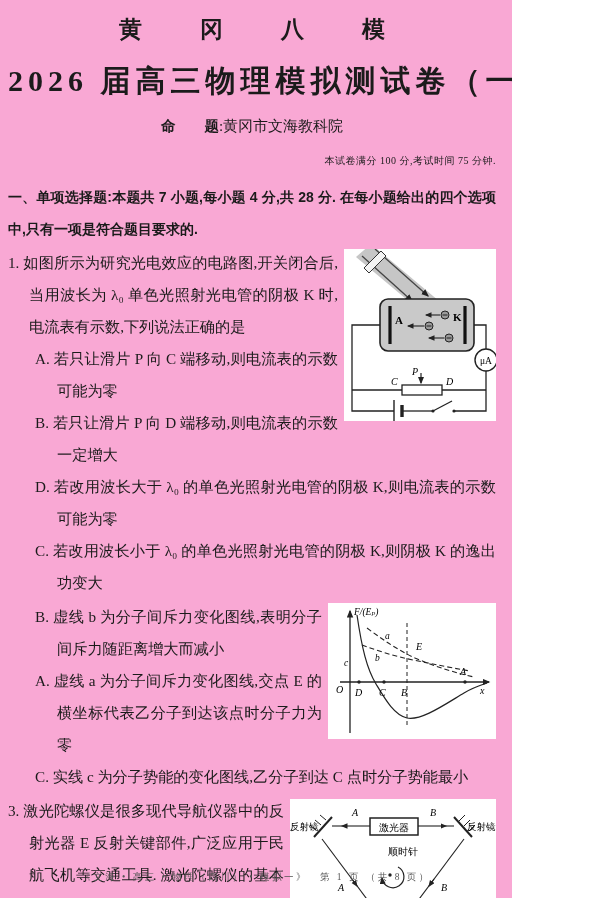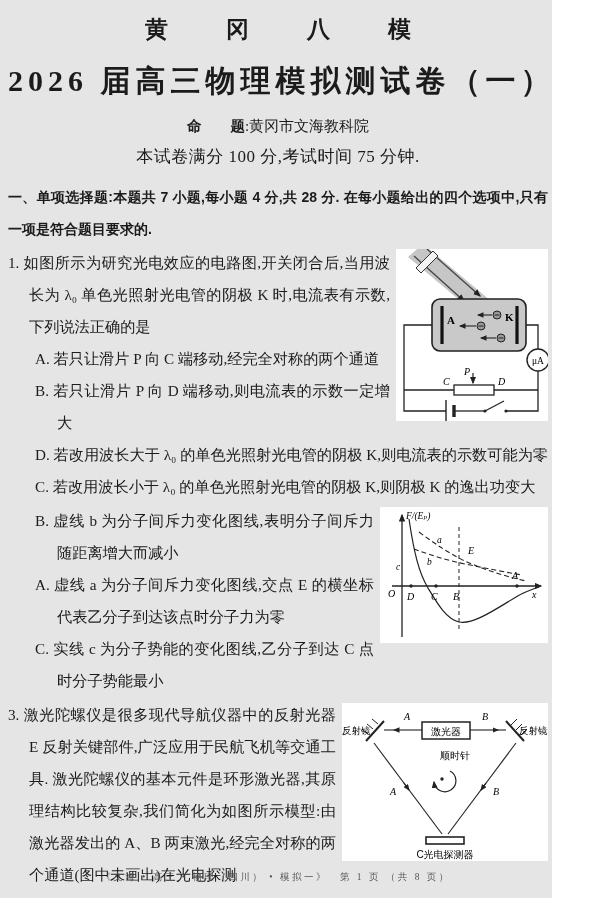--- a/index.html
+++ b/index.html
@@ -5,24 +5,24 @@
   * { box-sizing: border-box; margin: 0; padding: 0; }
   html, body { background: #ffffff; }
   body {
     width: 612px; height: 898px;
     font-family: "Liberation Serif", "DejaVu Serif", serif;
     color: #1b1b1b;
     overflow: hidden;
   }
   .page {
     position: relative;
-    width: 552px; height: 898px;
-    padding: 10px 4px 0 8px;
+    width: 512px; height: 898px;
+    padding: 10px 16px 0 8px;
     overflow: hidden;
-    background: #e5e5e5;
+    background: #f9a8d4;
   }
   
   .series-title {
     text-align: center;
     font-weight: bold;
     font-size: 23px;
     letter-spacing: 58px;
     padding-left: 58px;   
     margin-top: 4px;
     white-space: nowrap;
@@ -40,23 +40,23 @@
     margin-top: 15px;
     font-size: 14.5px;
   }
   .setter-label {
     font-family: "Liberation Sans", "DejaVu Sans", sans-serif;
     font-weight: bold;
     white-space: pre;
   }
   .setter-value { font-size: 15px; }
   .exam-info {
-    text-align: center;
-    margin-top: 9px;
-    font-size: 17px;
+    text-align: right;
+    margin-top: 18px;
+    font-size: 10px;
     letter-spacing: 0.5px;
   }
   
   .section-heading {
     margin-top: 13px;
     font-family: "Liberation Sans", "DejaVu Sans", sans-serif;
     font-weight: bold;
     font-size: 14px;
     line-height: 32px;
     text-align: justify;
@@ -166,21 +166,21 @@
           <line x1="58" y1="156" x2="58" y2="168" stroke="#222" stroke-width="3.4"></line>
         </g>
         <g>
           <circle cx="89" cy="162" r="1.6" fill="#222"></circle>
           <line x1="89" y1="162" x2="108" y2="152" stroke="#222" stroke-width="1.3"></line>
           <circle cx="110" cy="162" r="1.6" fill="#222"></circle>
         </g>
       </svg>
     </div>
     <div class="q-stem"><span>1.</span> <span>如图所示为研究光电效应的电路图,开关闭合后,当用波长为 λ₀ 单色光照射光电管的阴极 K 时,电流表有示数,下列说法正确的是</span></div>
-    <div class="q-option">A. 若只让滑片 P 向 C 端移动,经完全对称的两个通道</div>
+    <div class="q-option">A. 若只让滑片 P 向 C 端移动,则电流表的示数可能为零</div>
     <div class="q-option">B. 若只让滑片 P 向 D 端移动,则电流表的示数一定增大</div>
     <div class="q-option">D. 若改用波长大于 λ₀ 的单色光照射光电管的阴极 K,则电流表的示数可能为零</div>
     <div class="q-option">C. 若改用波长小于 λ₀ 的单色光照射光电管的阴极 K,则阴极 K 的逸出功变大</div>
   </div>
 
   <div class="question">
     <div class="fig fig-graph">
       <svg viewBox="0 0 168 136">
 
         <line x1="22" y1="130" x2="22" y2="8" stroke="#222" stroke-width="1.3" marker-end="url(#ah)"></line>

